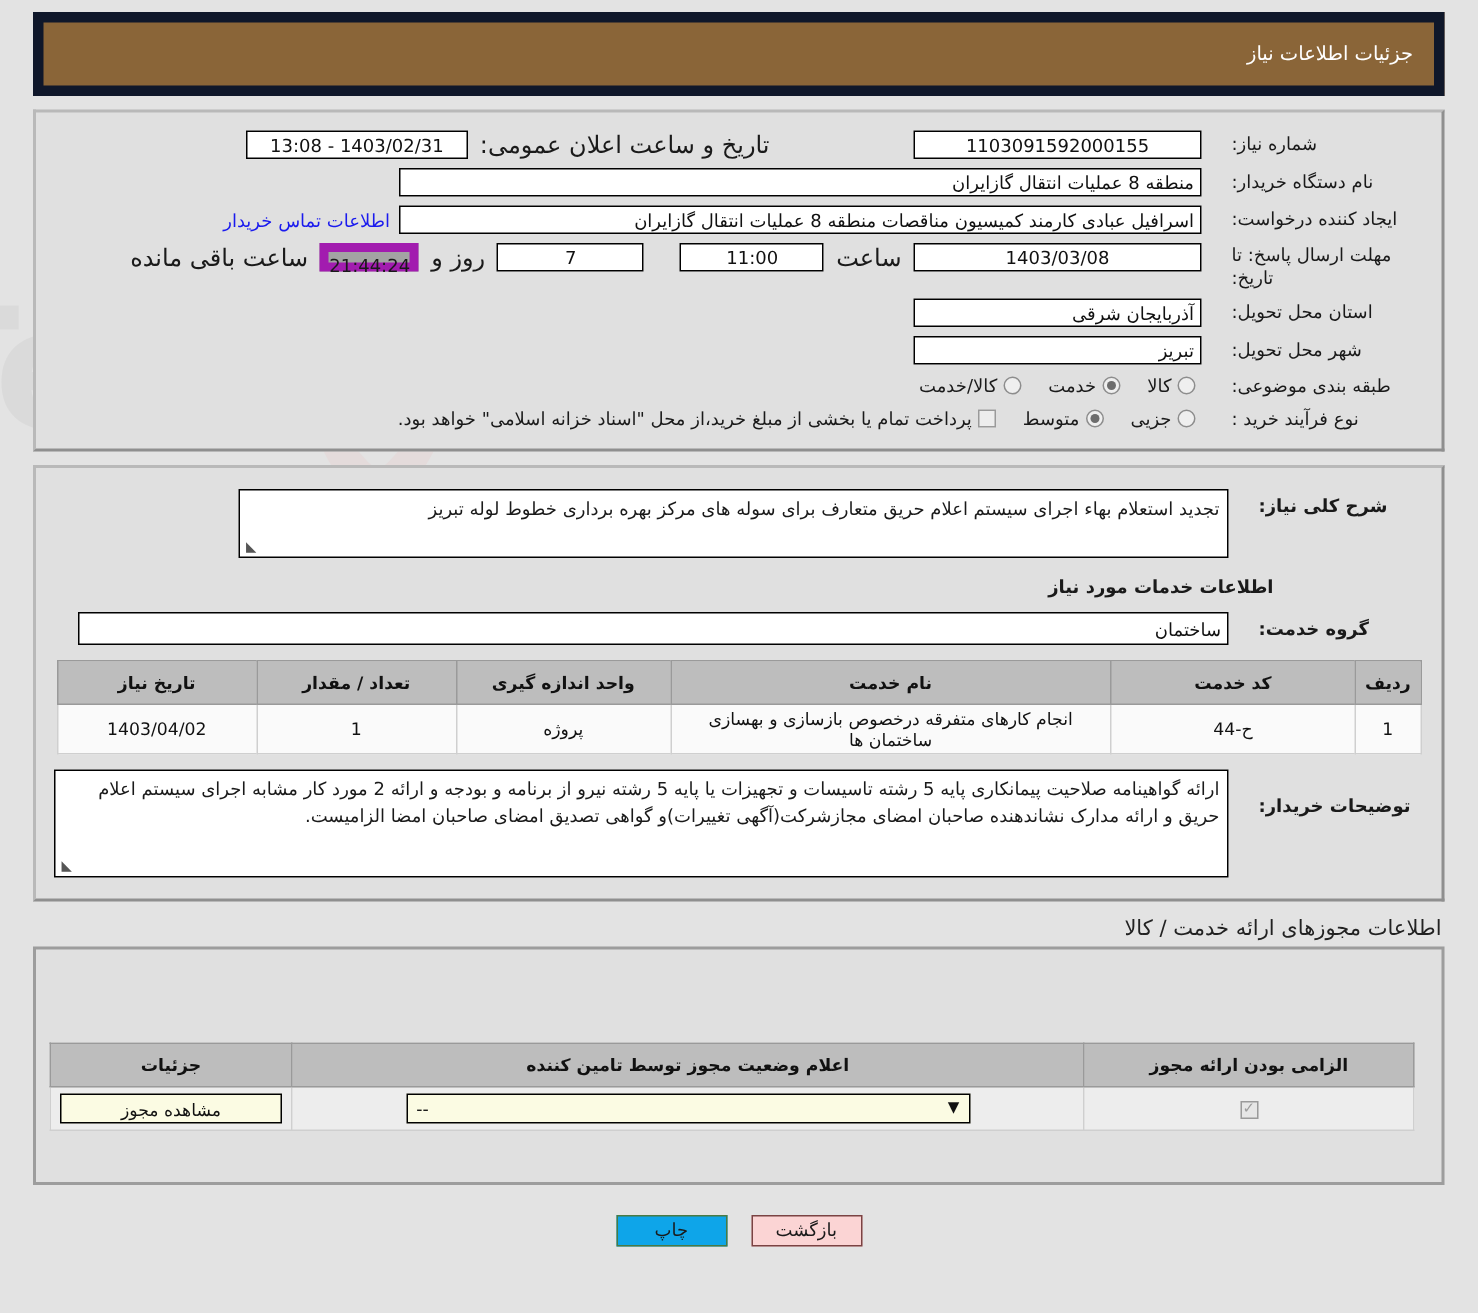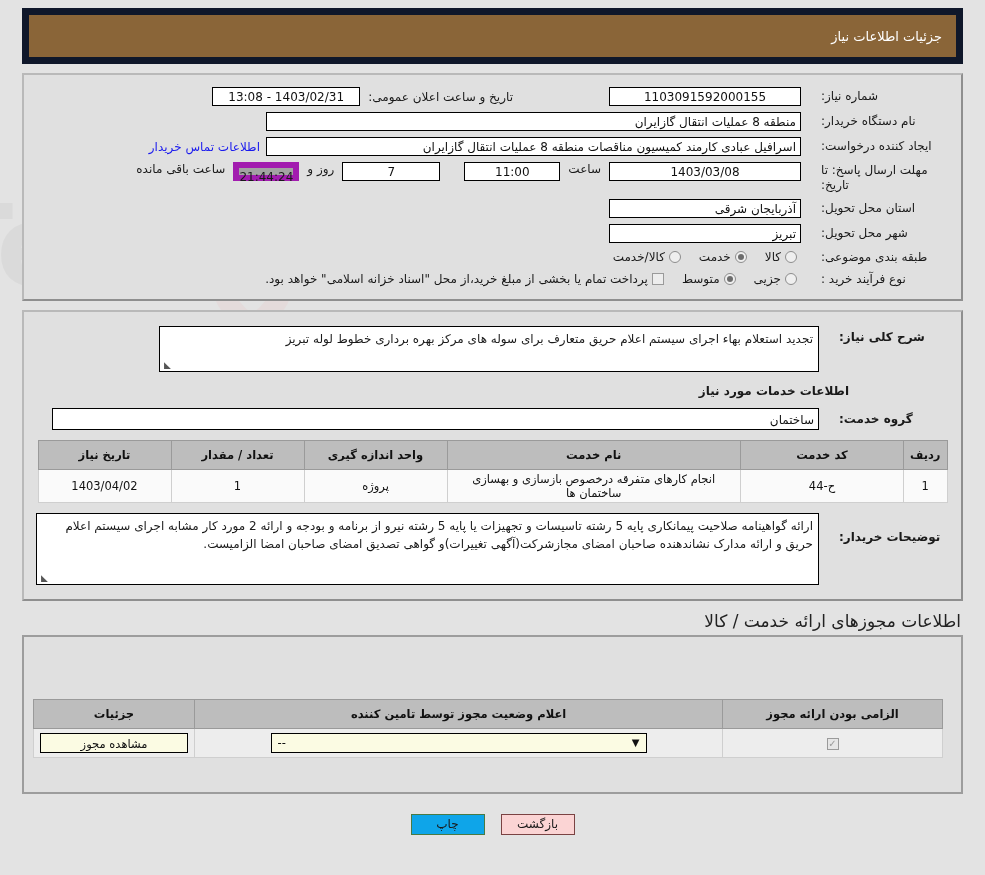--- a/index.html
+++ b/index.html
@@ -88,21 +88,21 @@
     padding: 0 4px;
     color: #111;
     box-sizing: border-box;
     white-space: nowrap;
     overflow: hidden;
     text-align: right;
   }
   .inp.center { text-align: center; }
 
   .inline-lbl {
-    font-size: 12px;
+    font-size: 16px;
     padding: 0 8px;
     white-space: nowrap;
   }
   .link {
     color: #1a1aee;
     font-size: 12px;
     padding: 0 6px;
     white-space: nowrap;
     cursor: pointer;
   }
@@ -215,21 +215,21 @@
     height: 24px;
     padding: 2px 6px;
     text-align: center;
     font-size: 11.5px;
     color: #111;
   }
 
   
   .outside-label {
     margin: 10px 24px 4px 24px;
-    font-size: 17px;
+    font-size: 14px;
     text-align: right;
     color: #222;
   }
 
   
   .lic-panel {
     margin: 0 22px;
     border: 2px solid #9d9d9d;
     background: #e0e0e0;
     height: 155px;

